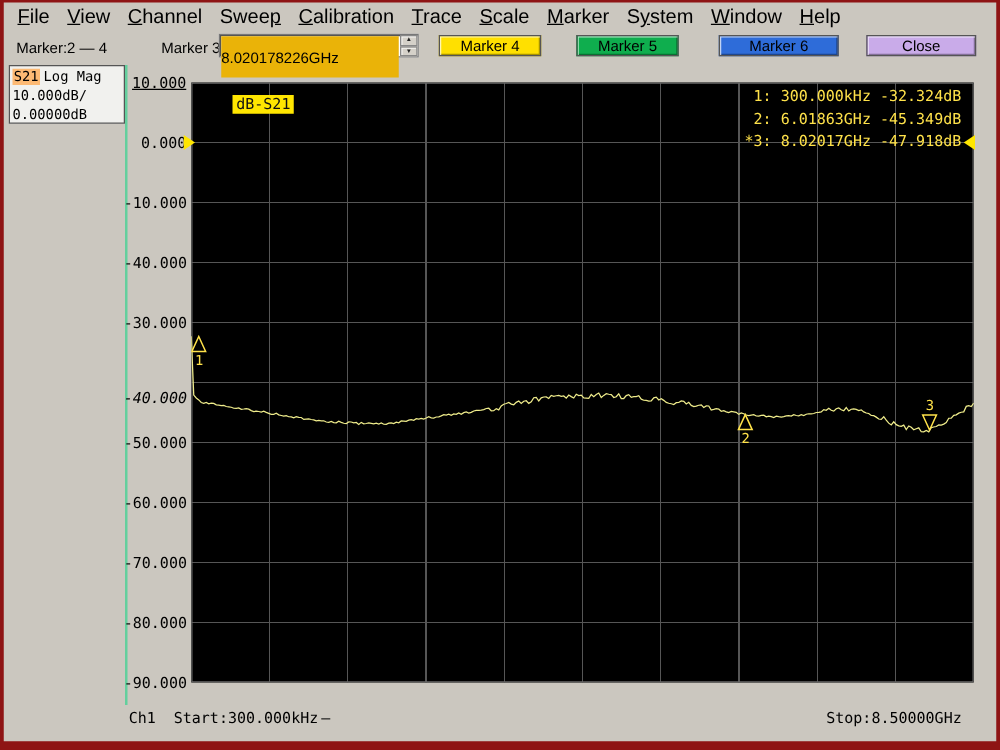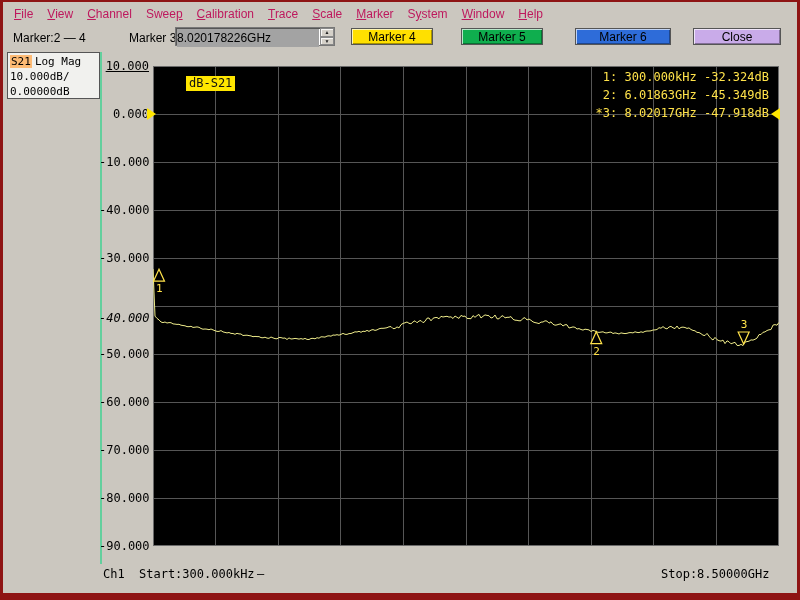--- a/index.html
+++ b/index.html
@@ -1,28 +1,28 @@
 <!DOCTYPE html>
 <html><head>
 <meta charset="utf-8">
 <style>
   *{margin:0;padding:0;box-sizing:border-box;cursor:default}
   html,body{width:800px;height:600px;overflow:hidden;background:#777}
   #root{position:relative;width:800px;height:600px;background:#cbc7bf;
         border:solid #8e1414;border-width:2px 3px 7px 3px;
         font-family:"Liberation Sans",sans-serif;overflow:hidden}
-  .menubar{position:absolute;left:0;top:0;width:100%;height:22px;display:flex;align-items:flex-end;
-           padding-left:4px;font-size:12px;color:#be185d}
+  .menubar{position:absolute;left:0;top:0;width:100%;height:22px;display:flex;align-items:flex-start;
+           padding-left:4px;font-size:16px;color:#000000}
   .menu-item{padding:3px 7px}
   .toolbar{position:absolute;left:0;top:22px;width:100%;height:26px;font-size:12px;color:#000}
   .tb-label{position:absolute;top:7px;white-space:pre}
   .freq-wrap{position:absolute;left:172px;top:3px;width:160px;height:19px;background:#fff;
              border:1px solid #777;box-shadow:inset 1px 1px 0 #555}
-  .freq-input{position:absolute;left:1px;top:1px;width:142px;height:18px;border:none;outline:none;
-              font:12px "Liberation Sans",sans-serif;background:#a3a3a3;color:#000}
+  .freq-input{position:absolute;left:1px;top:1px;width:142px;height:33px;border:none;outline:none;
+              font:12px "Liberation Sans",sans-serif;background:#eab308;color:#000}
   .spinner{position:absolute;right:0;top:0;width:14px;height:17px;display:flex;flex-direction:column}
   .spin{flex:1;font-size:5px;line-height:4px;background:#d5d1c9;border:1px solid #888;
         box-shadow:inset 1px 1px 0 rgba(255,255,255,.8);padding:0;color:#222}
   .tb-btn{position:absolute;top:4px;height:17px;font:12px "Liberation Sans",sans-serif;color:#000;
           border:1px solid #555;box-shadow:inset 1px 1px 0 rgba(255,255,255,.7),inset -1px -1px 0 rgba(0,0,0,.35)}
   .trace-panel{position:absolute;left:4px;top:50px;width:93px;height:47px;background:#f1f1ee;
                border:1px solid #555;font:11px/15px "DejaVu Sans Mono",monospace;color:#000;padding:1px 0 0 2px}
   .s21chip{background:#fdba74;padding:0 1px}
   .fmt{margin-left:3px}
   .chan-line{position:absolute;left:97px;top:50px;width:2px;height:512px;background:#63cf9d}

